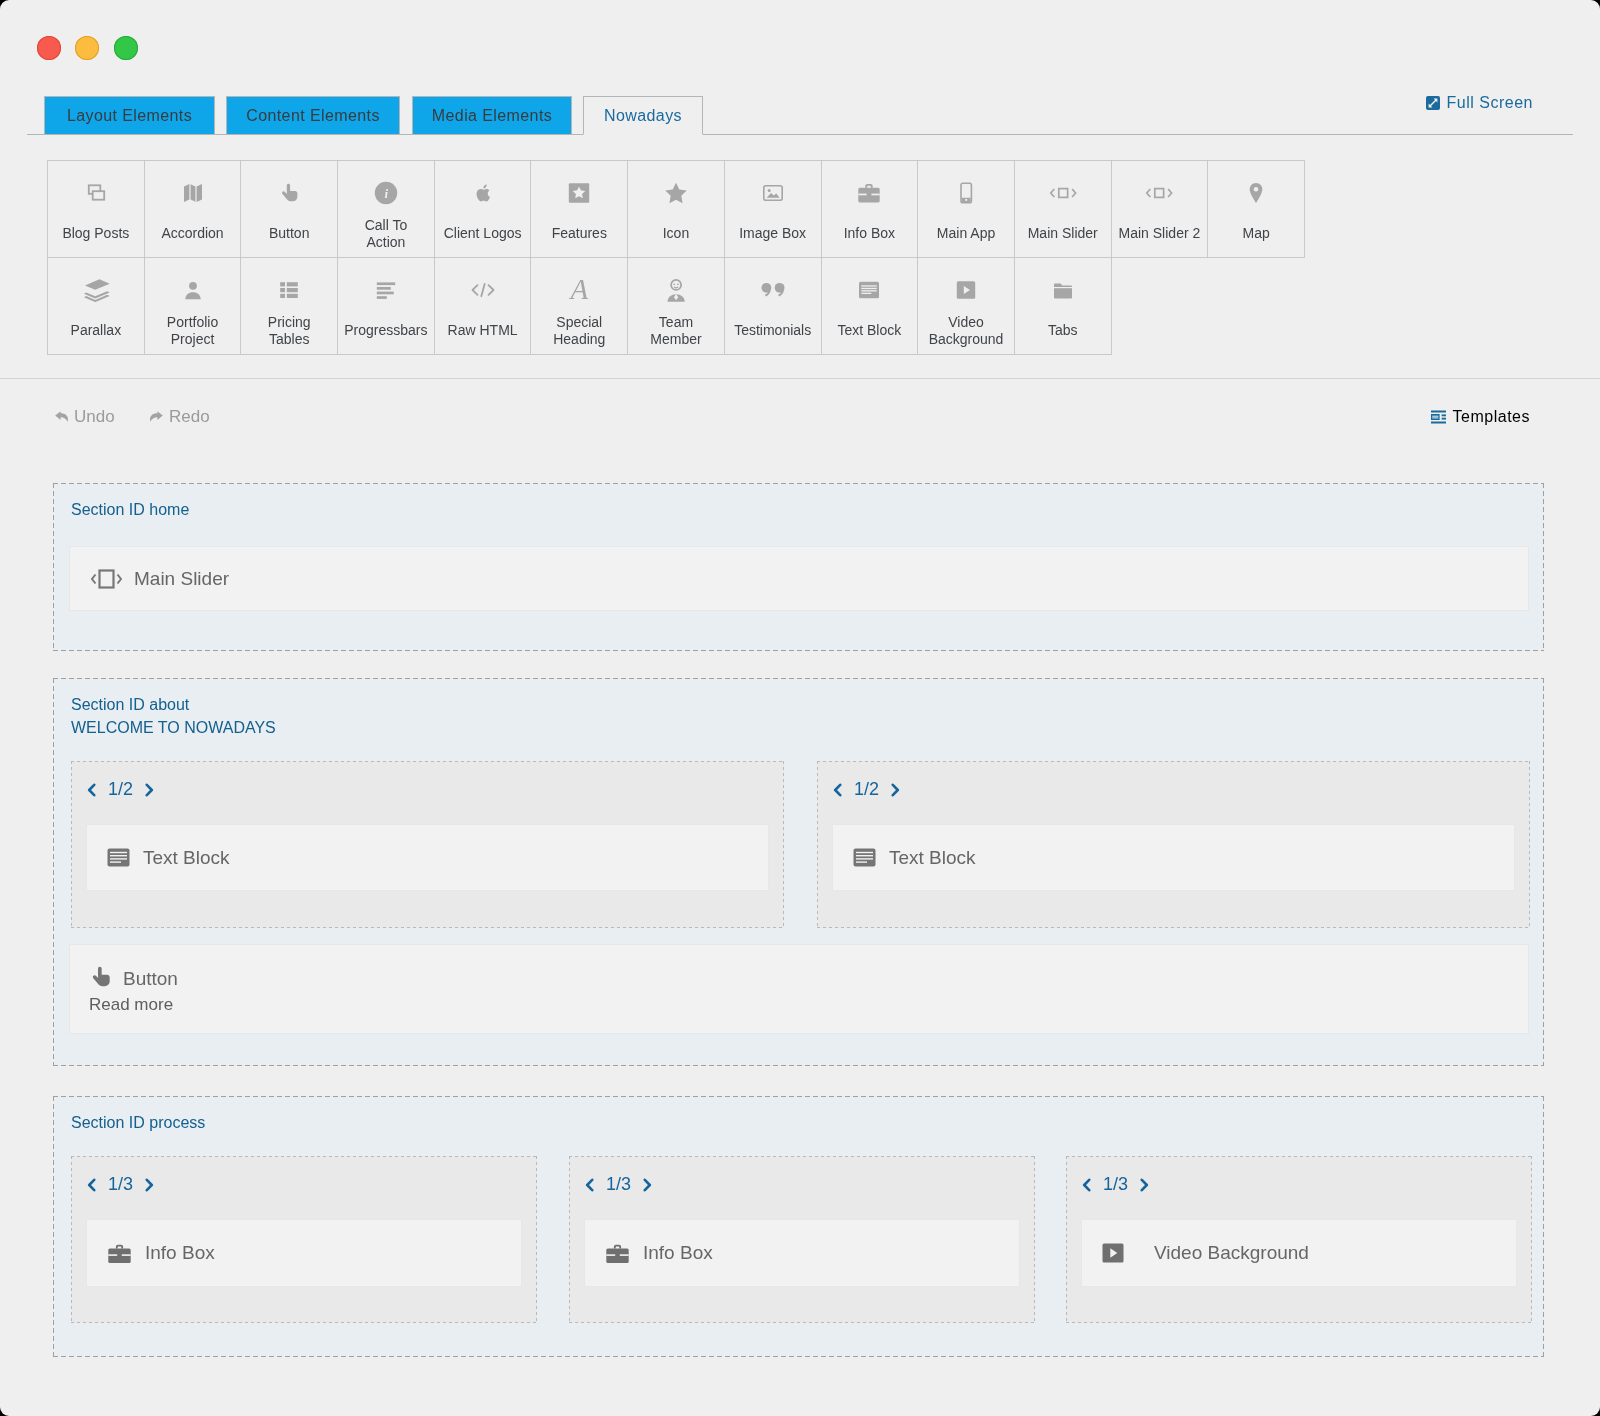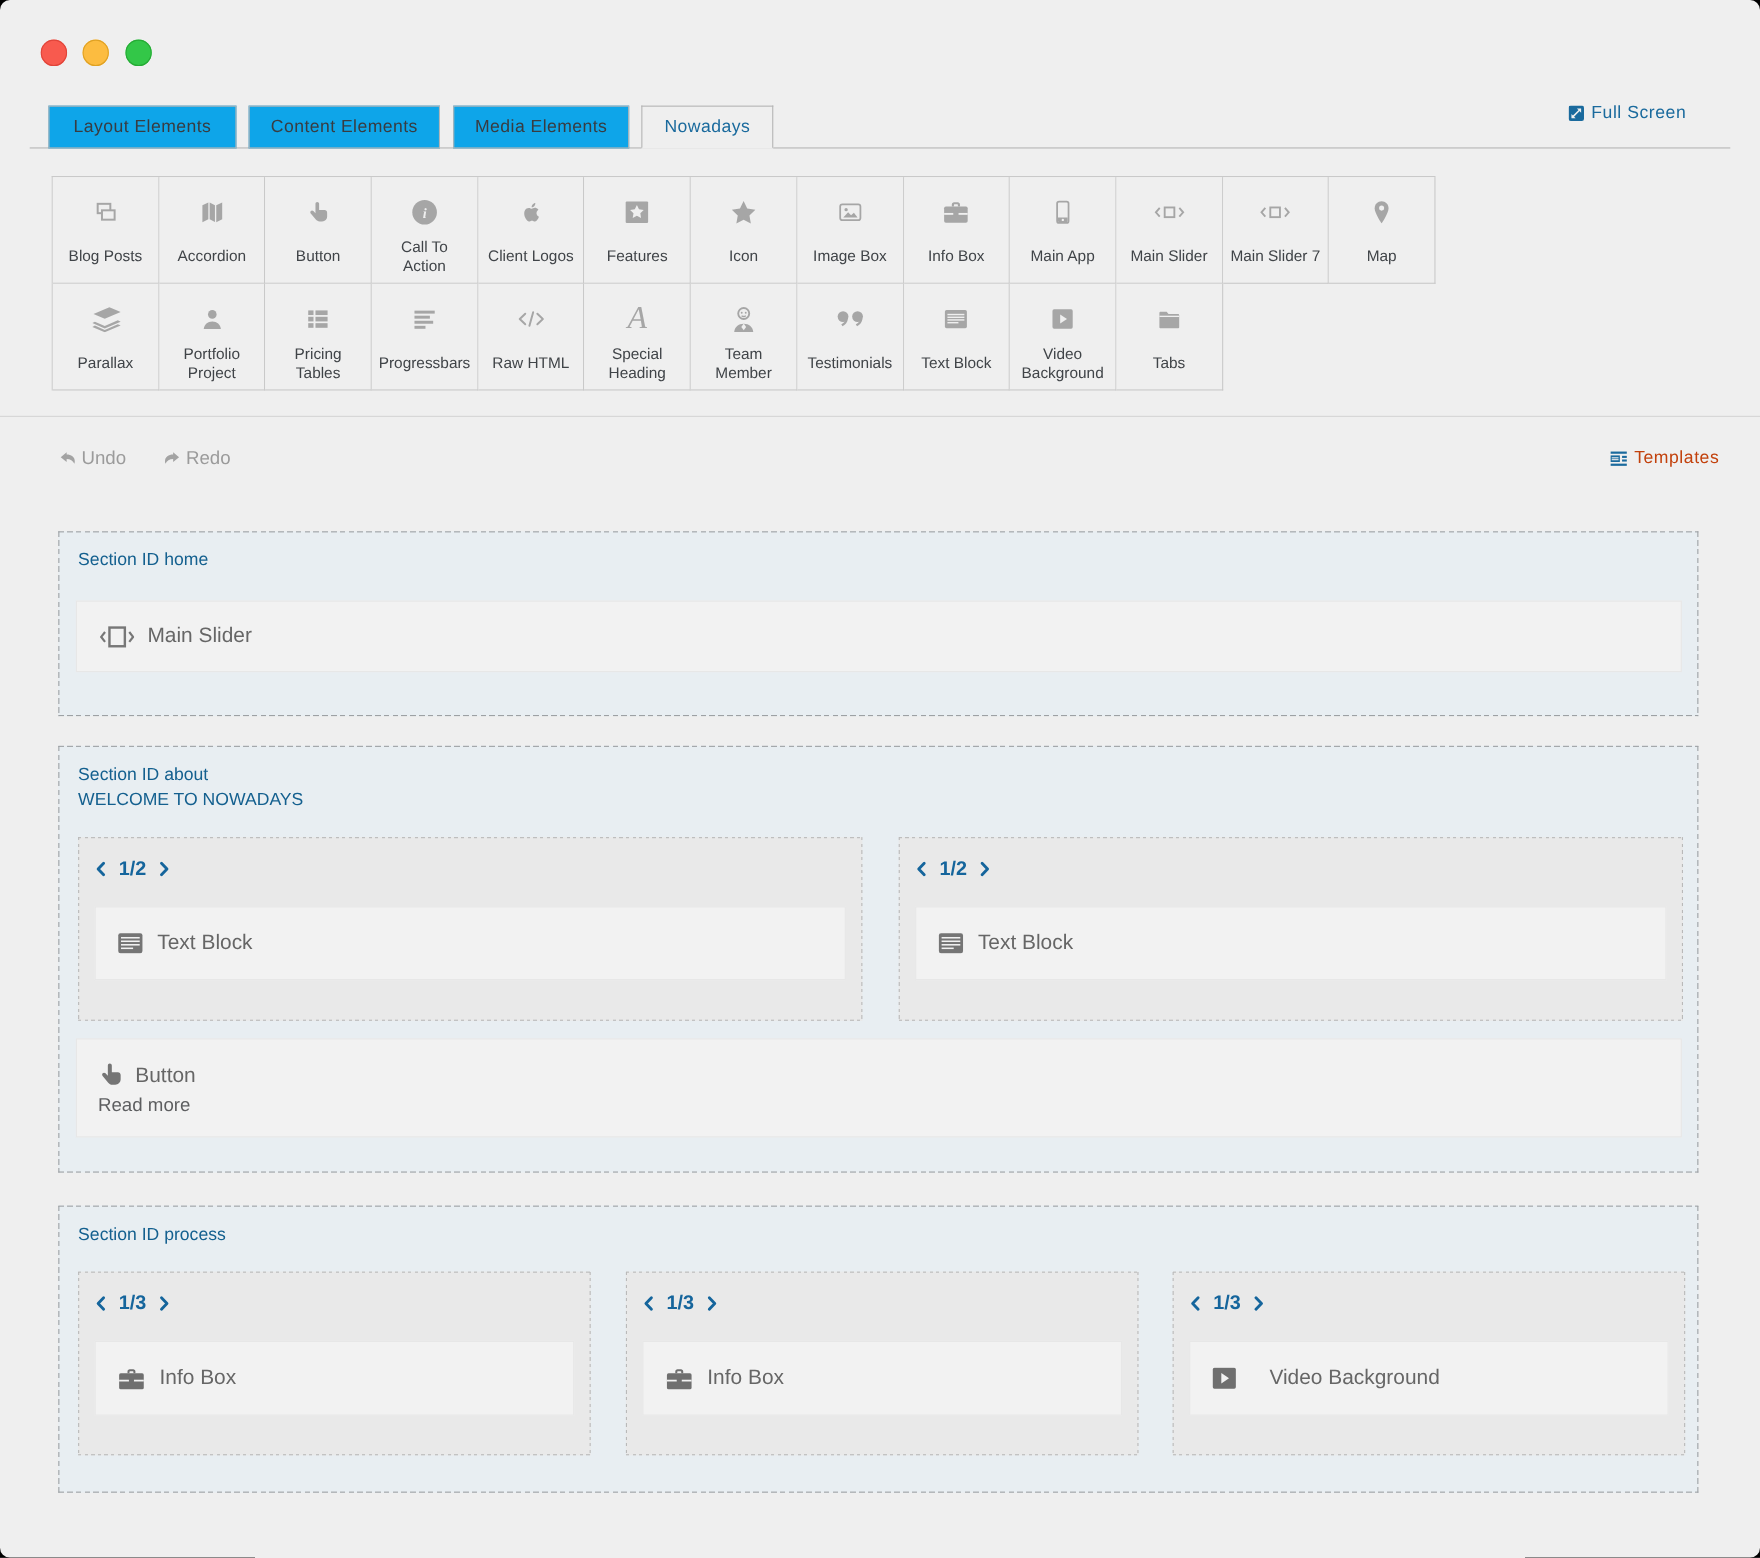--- a/index.html
+++ b/index.html
@@ -11,29 +11,29 @@
 .tab.active{background:#efefef;border-bottom:1px solid #efefef;color:#1a6a9d}
 .fullscreen{position:absolute;top:95px;right:67px;height:16px;display:flex;align-items:center;gap:7px;color:#1a6a9d;font-size:16px}
 .grid{position:absolute;left:47px;top:160px}
 .grow{display:flex;border-left:1px solid #c9c9c9}
 .grow1{border-top:1px solid #c9c9c9}
 .cell{width:96.7px;height:97px;border-right:1px solid #c9c9c9;border-bottom:1px solid #c9c9c9;display:flex;flex-direction:column;align-items:center;background:#efefef;padding-top:20px}
 .ic{height:24px;display:flex;align-items:center;justify-content:center;flex:none}
 .lbl{flex:1;display:flex;align-items:center;justify-content:center;font-size:14px;line-height:17.5px;color:#404448;text-align:center;white-space:nowrap;transform:translateY(2.5px)}
 .divider{position:absolute;left:0;top:378px;width:1600px;height:1px;background:#d4d4d4}
 .toolbtn{position:absolute;top:406px;height:22px;display:flex;align-items:center;gap:5px;color:#9b9b9b;font-size:17px}
-.tpl{position:absolute;top:407px;right:37px;height:20px;display:flex;align-items:center;gap:7px;color:#c2410c;font-size:16px}
+.tpl{position:absolute;top:407px;right:70px;height:20px;display:flex;align-items:center;gap:7px;color:#000000;font-size:16px}
 .section{position:absolute;left:53px;width:1491px;background:#e8eef2;
  background-image:repeating-linear-gradient(90deg,#9da1a4 0 5px,transparent 5px 8px),repeating-linear-gradient(90deg,#9da1a4 0 5px,transparent 5px 8px),repeating-linear-gradient(180deg,#9da1a4 0 5px,transparent 5px 8px),repeating-linear-gradient(180deg,#9da1a4 0 5px,transparent 5px 8px);
  background-position:0 0,0 100%,0 0,100% 0;background-size:100% 1px,100% 1px,1px 100%,1px 100%;background-repeat:no-repeat}
 .seclbl{position:absolute;left:18px;top:15px;font-size:16px;line-height:23px;color:#14608f}
 .col{position:absolute;background:#e9e9e9;
  background-image:repeating-linear-gradient(90deg,#b9b9b9 0 3px,transparent 3px 6px),repeating-linear-gradient(90deg,#b9b9b9 0 3px,transparent 3px 6px),repeating-linear-gradient(180deg,#b9b9b9 0 3px,transparent 3px 6px),repeating-linear-gradient(180deg,#b9b9b9 0 3px,transparent 3px 6px);
  background-position:0 0,0 100%,0 0,100% 0;background-size:100% 1px,100% 1px,1px 100%,1px 100%;background-repeat:no-repeat}
-.nav{position:absolute;left:16px;top:18px;display:flex;align-items:center;gap:12px;color:#15659c;font-size:18px;font-weight:bold}
+.nav{position:absolute;left:16px;top:18px;display:flex;align-items:center;gap:12px;color:#15659c;font-size:18px;font-weight:normal}
 .widget{position:absolute;background:#f2f2f2;border:1px solid #e7e7e7;display:flex;align-items:center}
 .wlbl{font-size:19px;color:#666}
 </style>
 </head>
 <body>
 <div class="win">
   <div class="light" style="left:37px;background:#f85a4e;box-shadow:inset 0 0 0 1px #e0453a"></div>
   <div class="light" style="left:75px;background:#fcbc40;box-shadow:inset 0 0 0 1px #dfa123"></div>
   <div class="light" style="left:114px;background:#33c748;box-shadow:inset 0 0 0 1px #26aa35"></div>
 
@@ -161,21 +161,21 @@
           <div class="lbl">Main Slider</div>
         </div>
       <div class="cell">
           <div class="ic">
             <svg width="30" height="24" viewBox="0 0 30 24">
               <rect x="10.8" y="7.6" width="8.8" height="8.8" fill="none" stroke="#a6a6a6" stroke-width="1.7"></rect>
               <path d="M6.300000000000001 8.0 L2.8000000000000007 12.0 l3.5 4" fill="none" stroke="#a6a6a6" stroke-width="1.7"></path>
               <path d="M24.1 8.0 L27.6 12.0 l-3.5 4" fill="none" stroke="#a6a6a6" stroke-width="1.7"></path>
             </svg>
           </div>
-          <div class="lbl">Main Slider 7</div>
+          <div class="lbl">Main Slider 2</div>
         </div>
       <div class="cell">
           <div class="ic">
             <svg width="24" height="24" viewBox="0 0 24 24">
               <path fill="#a6a6a6" d="M12 2c-3.5 0-6.3 2.8-6.3 6.3C5.7 13 12 22 12 22s6.3-9 6.3-13.7C18.3 4.8 15.5 2 12 2z"></path>
               <circle cx="12" cy="8.2" r="2.3" fill="#efefef"></circle>
             </svg>
           </div>
           <div class="lbl">Map</div>
         </div>

